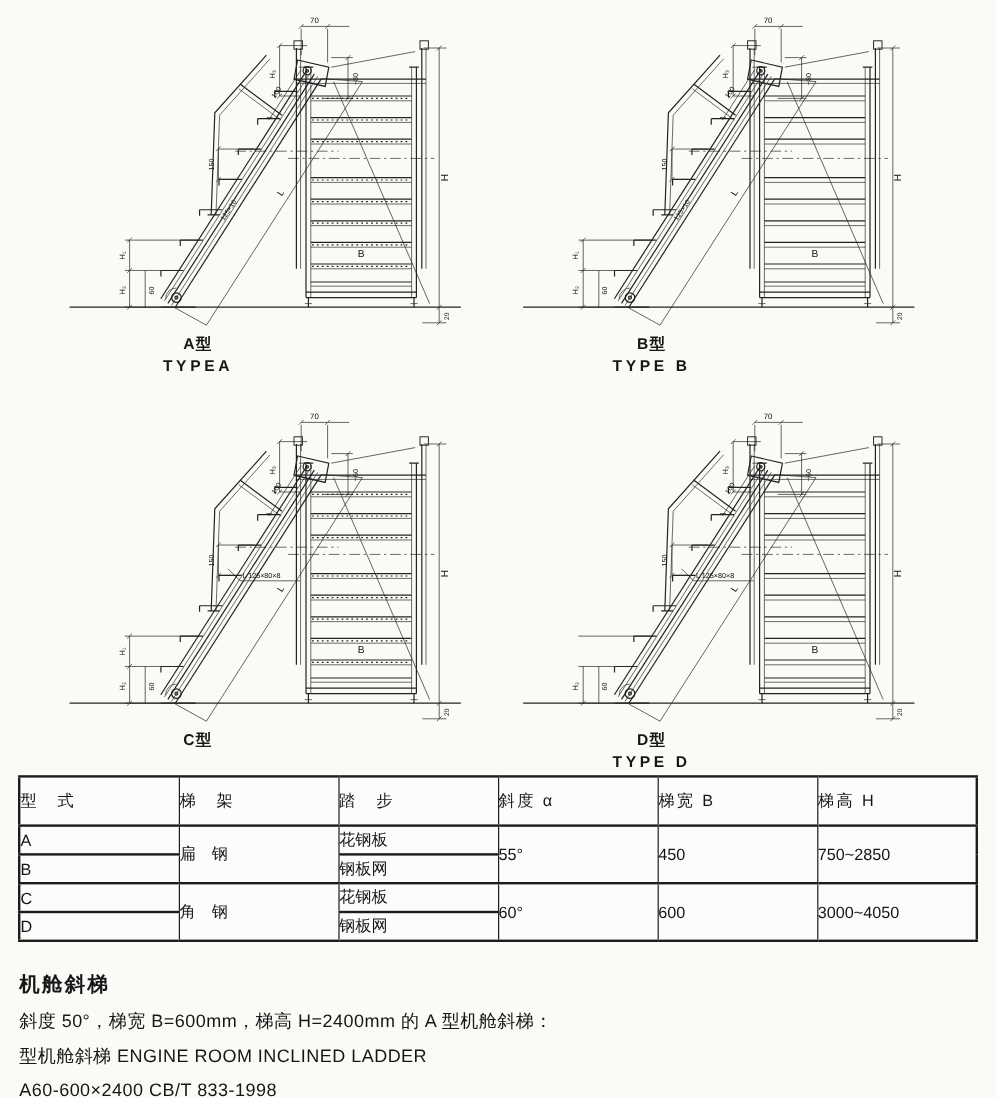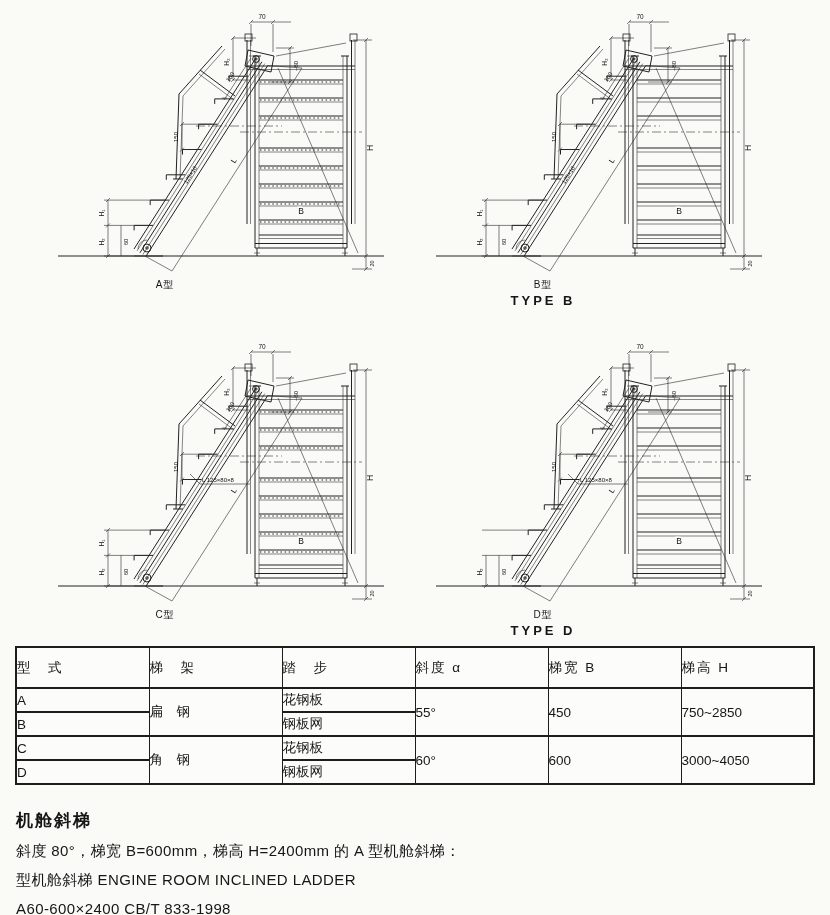--- a/index.html
+++ b/index.html
@@ -2,21 +2,21 @@
 <html><head>
 <meta charset="utf-8">
 <style>
   html,body{margin:0;padding:0;background:#e9e9e6;}
   body{width:830px;height:915px;font-family:"Liberation Sans","DejaVu Sans",sans-serif;color:#161616;}
   .sheet{position:relative;width:830px;height:915px;background:#fafaf7;overflow:hidden;}
   .grid{display:grid;grid-template-columns:352px 352px;column-gap:26px;row-gap:24px;padding:6px 0 0 50px;}
   .cell{height:306px;}
   .svg-slot svg{display:block;}
   .cap{width:230px;text-align:center;margin-top:4px;}
-  .cap-cn{font-size:10px;font-weight:normal;letter-spacing:1px;}
+  .cap-cn{font-size:13px;font-weight:bold;letter-spacing:1px;}
   .cap-en{font-size:13px;font-weight:bold;letter-spacing:3px;margin-top:1px;}
 
   
   .ln line,.ln polyline,.ln polygon,.ln path,.ln circle{stroke:#222;fill:none;stroke-width:1;}
   .ln .thin{stroke-width:.55;}
   .dim line,.dim path,.dim polyline{stroke:#2a2a2a;fill:none;stroke-width:.6;}
   svg text{fill:#111;font-family:"Liberation Sans","DejaVu Sans",sans-serif;}
 
   
   .spec{border-collapse:collapse;table-layout:fixed;width:800px;margin:4px 0 0 15px;background:#fcfcfa;}
@@ -204,20 +204,21 @@
     <line x1="316" y1="250" x2="316" y2="263"></line>
     <line class="thin" x1="302" y1="263" x2="322" y2="263"></line>
     <path d="M314 265 l4 -4"></path>
     <text x="324" y="257.5" font-size="5.5" text-anchor="middle" transform="rotate(-90 324 257.5)">20</text>
     <text x="251" y="208" font-size="8.5" text-anchor="middle" style="paint-order:stroke;stroke:#fafaf7;stroke-width:3">B</text>
   </g>
 </svg>
 </div>
       <div class="cap">
         <div class="cap-cn">A型</div>
+        <div class="cap-en">TYPEA</div>
       </div>
     </div>
     <div class="cell">
       <div class="svg-slot">
 <svg width="340" height="268" viewBox="0 0 340 268">
 
   <g class="ln">
 
     <line x1="8" y1="250" x2="334" y2="250" stroke-width="1.3"></line>
 
@@ -765,18 +766,18 @@
     </tr>
     <tr>
       <td>D</td>
       <td>钢板网</td>
     </tr>
   </tbody>
     </table>
 
   <div class="notes">
     <div class="notes-title">机舱斜梯</div>
-    <div class="notes-line">斜度 80°，梯宽 B=600mm，梯高 H=2400mm 的 A 型机舱斜梯：</div>
+    <div class="notes-line">斜度 50°，梯宽 B=600mm，梯高 H=2400mm 的 A 型机舱斜梯：</div>
     <div class="notes-line">型机舱斜梯 ENGINE ROOM INCLINED LADDER</div>
     <div class="notes-line">A60-600×2400 CB/T 833-1998</div>
   </div>
 
 </div>
 
 </body></html>

